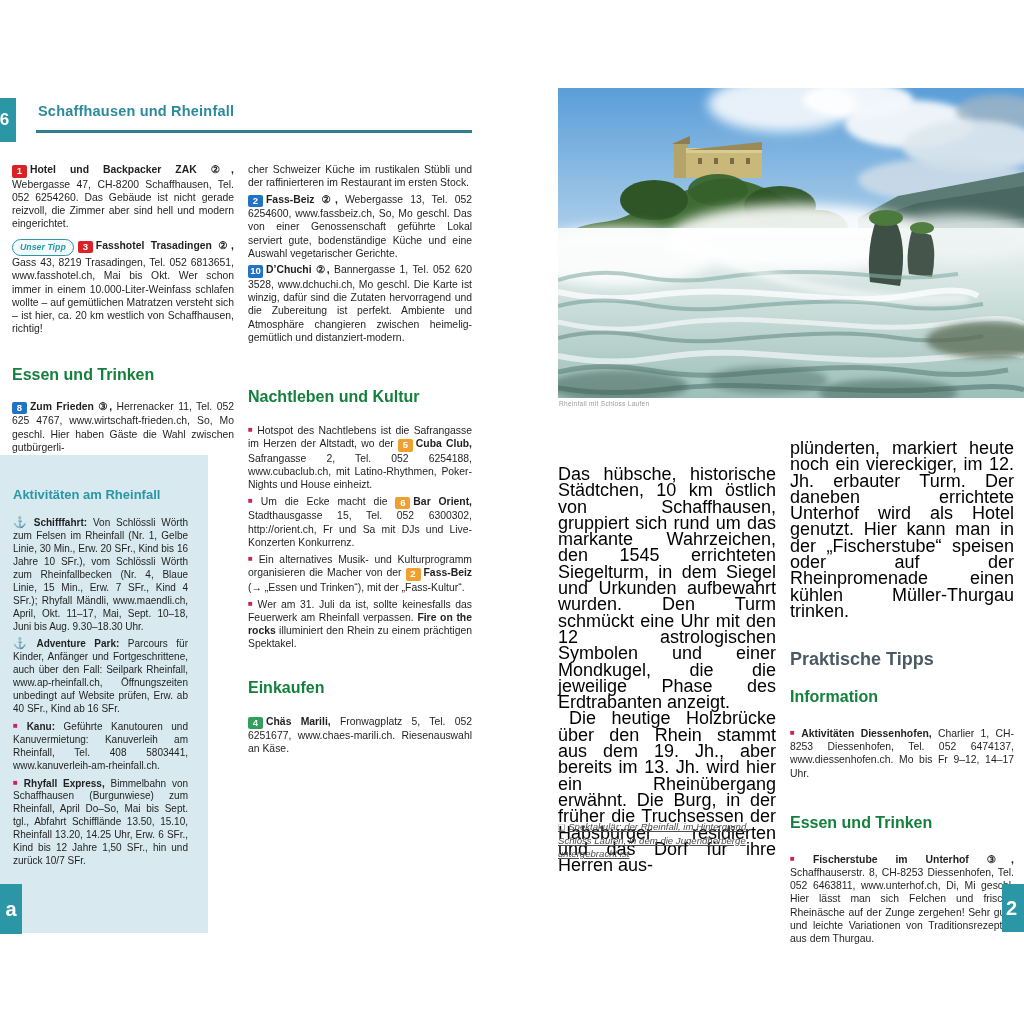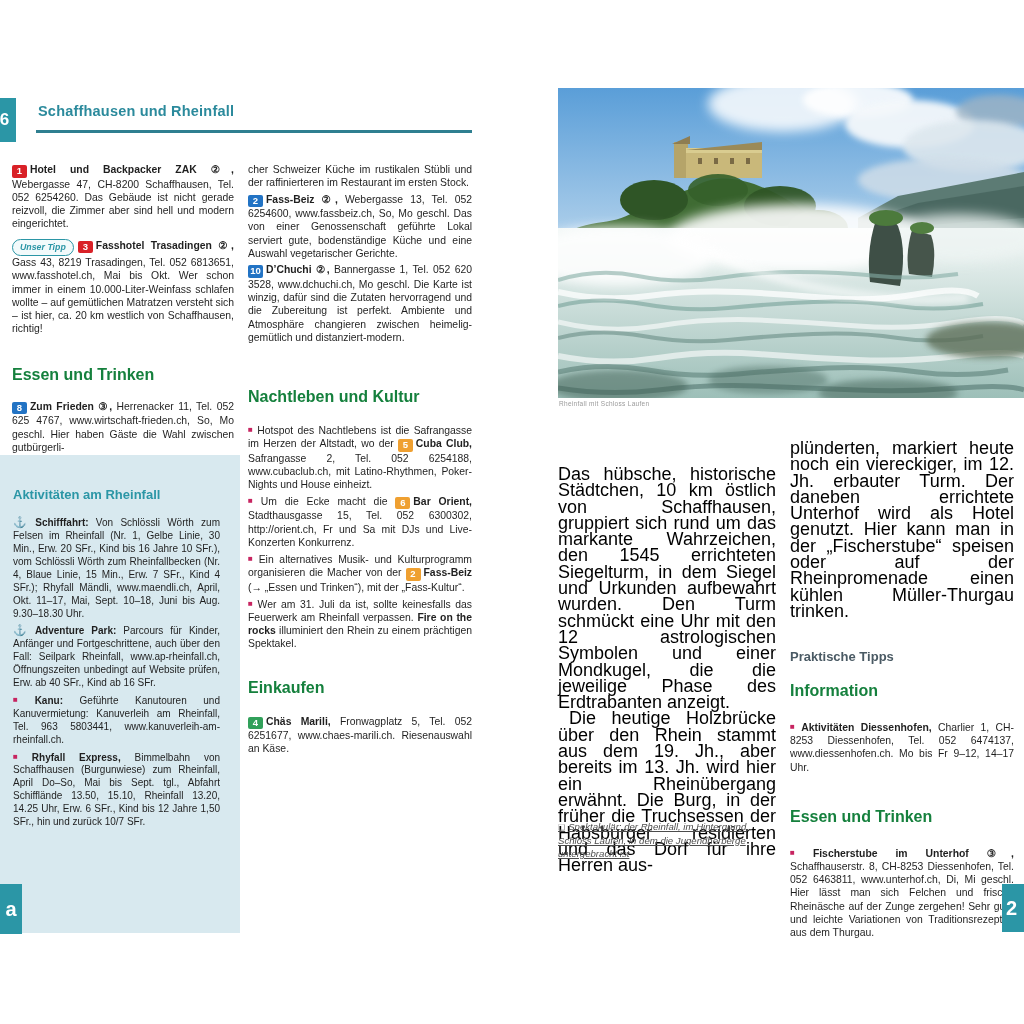--- a/index.html
+++ b/index.html
@@ -28,21 +28,21 @@
             vertical-align:-1px;background:#f2fafb;}
   .aktiv-box{background:#d8e9ef;}
   .aktiv-box .entry{font-size:10px;line-height:13px;margin-bottom:4px;}
   .aktiv-h{color:#2b96a6;font-weight:bold;font-size:13px;margin:0 0 14px 0;}
 
   
   .serif{font-family:Liberation Sans, sans-serif;font-size:18px;line-height:16.3px;
          text-align:justify;margin:0;hyphens:auto;color:#000000;}
   .indent{text-indent:11px;}
   .h1{font-size:31px;font-weight:bold;color:#3d4d57;letter-spacing:-.3px;margin:0;}
-  .h2{font-size:13px;font-weight:bold;color:#4a5a64;margin:0;}
+  .h2{font-size:18px;font-weight:bold;color:#4a5a64;margin:0;}
   .caption{font-style:italic;font-size:9.6px;line-height:13px;color:#4c4c4c;}
   .cap-ic{color:#8a8a8a;font-style:normal;font-size:8px;margin-right:3px;}
   .credit{font-size:6.5px;color:#9a9a9a;letter-spacing:.3px;}
 </style>
 </head>
 <body>
 
 <div class="abs tab" style="left:0;top:98px;width:16px;height:44px;font-size:17px;line-height:44px;text-indent:-7px;">6</div>
 
 <div class="abs page-header" style="left:38px;top:103px;">Schaffhausen und Rheinfall</div>
@@ -57,33 +57,33 @@
     <span class="tip-pill">Unser Tipp</span><span class="badge red">3</span><span class="nm">Fasshotel Trasadingen ②,</span>
     <span>Gass 43, 8219 Trasadingen, Tel. 052 6813651, www.fasshotel.ch, Mai bis Okt. Wer schon immer in einem 10.000-Liter-Weinfass schlafen wollte – auf gemütlichen Matratzen versteht sich – ist hier, ca. 20 km westlich von Schaffhausen, richtig!</span>
   </p>
   <p class="sec-h" style="margin-top:30px;">Essen und Trinken</p>
   <p class="entry" style="margin-top:16px;">
     <span class="badge blue">8</span><span class="nm">Zum Frieden ③,</span>
     <span>Herrenacker 11, Tel. 052 625 4767, www.wirtschaft-frieden.ch, So, Mo geschl. Hier haben Gäste die Wahl zwischen gutbürgerli-</span>
   </p>
 </div>
 
-<div class="abs aktiv-box" style="left:0;top:455px;width:240px;height:478px;padding:32px 20px 0 13px;box-sizing:border-box;">
+<div class="abs aktiv-box" style="left:0;top:455px;width:208px;height:478px;padding:32px 20px 0 13px;box-sizing:border-box;">
   <p class="aktiv-h">Aktivitäten am Rheinfall</p>
   <p class="entry">
     <span class="ship">⚓</span><span class="nm">Schifffahrt:</span>
     <span>Von Schlössli Wörth zum Felsen im Rheinfall (Nr. 1, Gelbe Linie, 30 Min., Erw. 20 SFr., Kind bis 16 Jahre 10 SFr.), vom Schlössli Wörth zum Rheinfallbecken (Nr. 4, Blaue Linie, 15 Min., Erw. 7 SFr., Kind 4 SFr.); Rhyfall Mändli, www.maendli.ch, April, Okt. 11–17, Mai, Sept. 10–18, Juni bis Aug. 9.30–18.30 Uhr.</span>
   </p>
   <p class="entry">
     <span class="ship">⚓</span><span class="nm">Adventure Park:</span>
     <span>Parcours für Kinder, Anfänger und Fortgeschrittene, auch über den Fall: Seilpark Rheinfall, www.ap-rheinfall.ch, Öffnungszeiten unbedingt auf Website prüfen, Erw. ab 40 SFr., Kind ab 16 SFr.</span>
   </p>
   <p class="entry">
     <span class="bullet">■</span><span class="nm">Kanu:</span>
-    <span>Geführte Kanutouren und Kanuvermietung: Kanuverleih am Rheinfall, Tel. 963 5803441, www.kanuverleih-am-rheinfall.ch.</span>
+    <span>Geführte Kanutouren und Kanuvermietung: Kanuverleih am Rheinfall, Tel. 408 5803441, www.kanuverleih-am-rheinfall.ch.</span>
   </p>
   <p class="entry">
     <span class="bullet">■</span><span class="nm">Rhyfall Express,</span>
     <span>Bimmelbahn von Schaffhausen (Burgunwiese) zum Rheinfall, April Do–So, Mai bis Sept. tgl., Abfahrt Schifflände 13.50, 15.10, Rheinfall 13.20, 14.25 Uhr, Erw. 6 SFr., Kind bis 12 Jahre 1,50 SFr., hin und zurück 10/7 SFr.</span>
   </p>
 </div>
 
 <div class="abs tab" style="left:0;top:884px;width:22px;height:50px;font-size:20px;line-height:50px;">a</div>
 
 <div class="abs" style="left:248px;top:163px;width:224px;">

